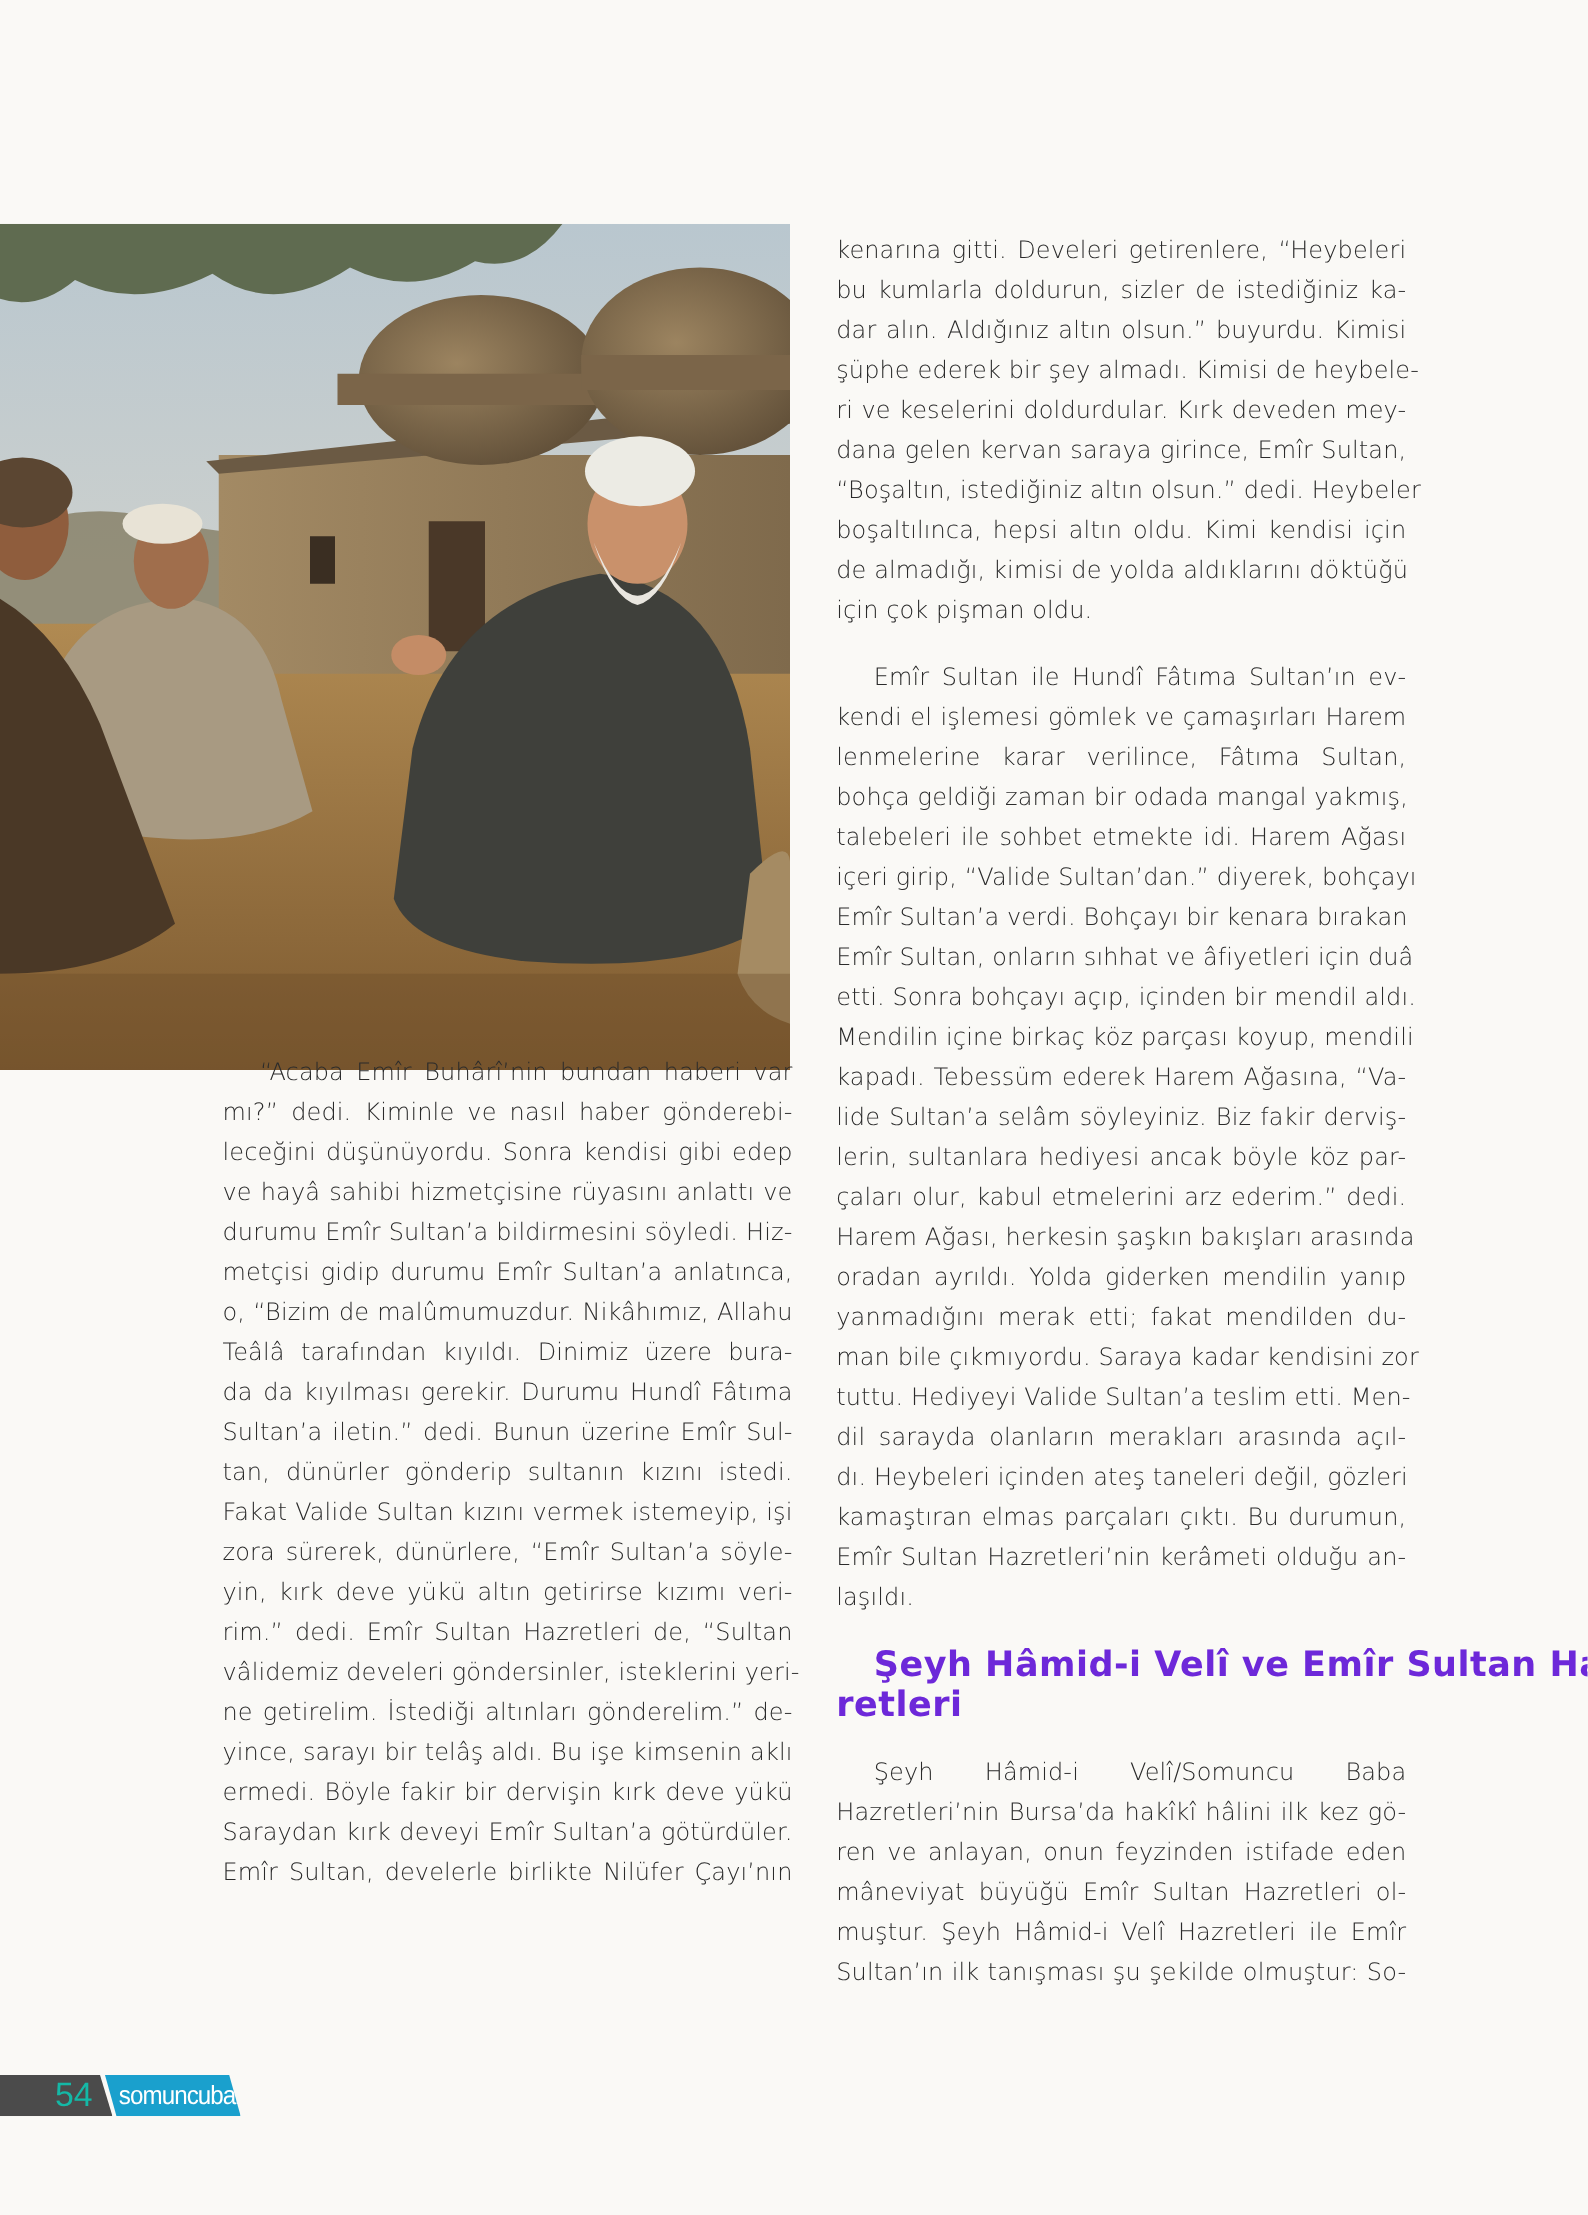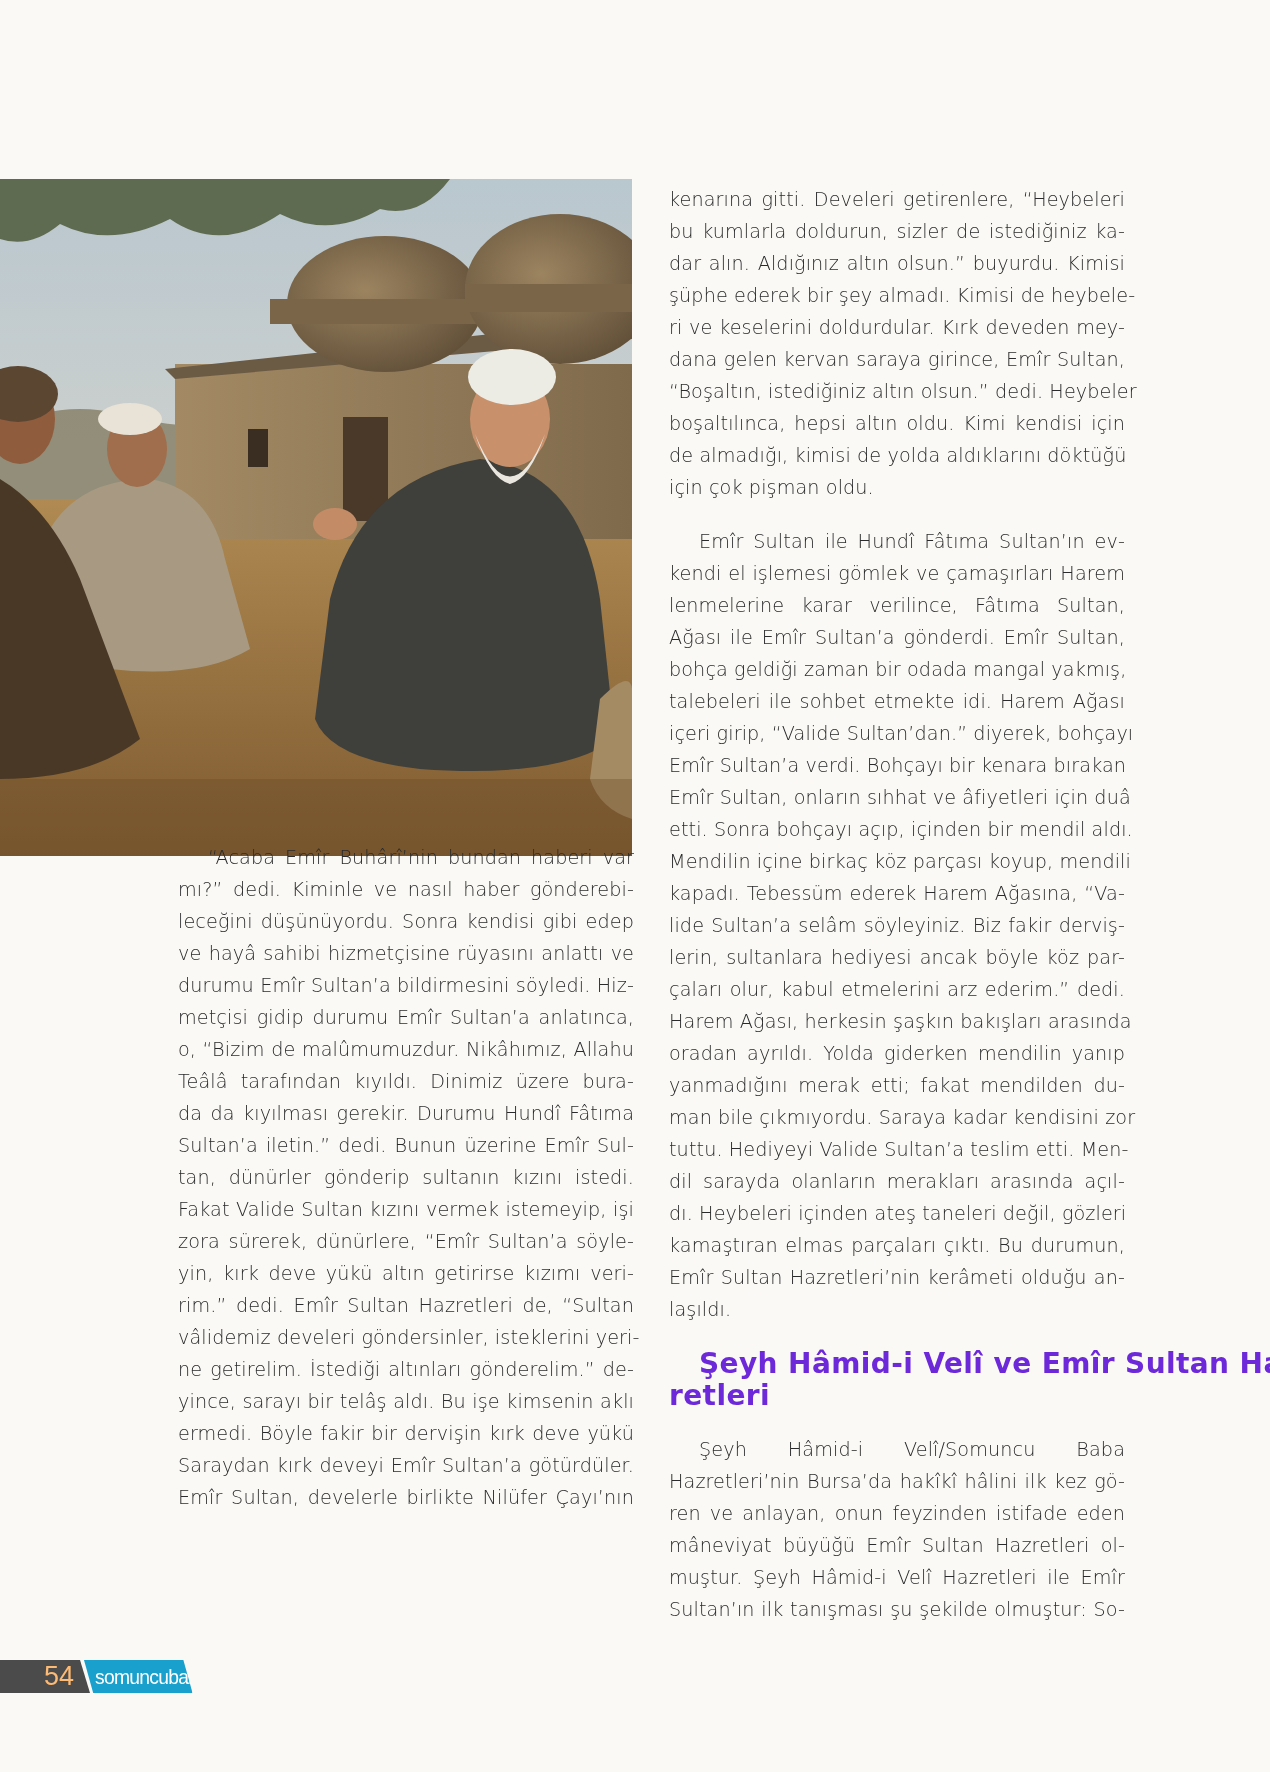--- a/index.html
+++ b/index.html
@@ -41,21 +41,21 @@
     font-size: 28px;
     letter-spacing: 0.4px;
   }
   .footer {
     position: absolute; left: 0; top: 1660px; height: 33px; width: 210px;
   }
   .footer .pg {
     position: absolute; left: 0; top: 0; height: 33px; width: 90px;
     background: #4b4b4b;
     clip-path: polygon(0 0, 80px 0, 90px 33px, 0 33px);
-    color: #fdba74; font-family: "Liberation Sans", sans-serif;
+    color: #14b8a6; font-family: "Liberation Sans", sans-serif;
     font-size: 27px; line-height: 33px; text-align: right;
     box-sizing: border-box; padding-right: 16px;
   }
   .footer .brand {
     position: absolute; left: 84px; top: 0; height: 33px; width: 118px;
     background: #1aa0cd;
     clip-path: polygon(0 0, 108px 0, 118px 33px, 10px 33px);
     color: #ffffff; font-family: "Liberation Sans", sans-serif;
     font-size: 21px; line-height: 33px; letter-spacing: -0.8px;
     box-sizing: border-box; padding-left: 12px;
@@ -156,21 +156,20 @@
     <span class="line">“Boşaltın, istediğiniz altın olsun.” dedi. Heybeler</span>
     <span class="line">boşaltılınca, hepsi altın oldu. Kimi kendisi için</span>
     <span class="line">de almadığı, kimisi de yolda aldıklarını döktüğü</span>
     <span class="line last">için çok pişman oldu.</span>
   </div>
   <div class="para-gap"></div>
   <div>
     <span class="line indent">Emîr Sultan ile Hundî Fâtıma Sultan’ın ev-</span>
     <span class="line">kendi el işlemesi gömlek ve çamaşırları Harem</span>
     <span class="line">lenmelerine karar verilince, Fâtıma Sultan,</span>
-    <span class="line">Ağası ile Emîr Sultan’a gönderdi. Emîr Sultan,</span>
     <span class="line">bohça geldiği zaman bir odada mangal yakmış,</span>
     <span class="line">talebeleri ile sohbet etmekte idi. Harem Ağası</span>
     <span class="line">içeri girip, “Valide Sultan’dan.” diyerek, bohçayı</span>
     <span class="line">Emîr Sultan’a verdi. Bohçayı bir kenara bırakan</span>
     <span class="line">Emîr Sultan, onların sıhhat ve âfiyetleri için duâ</span>
     <span class="line">etti. Sonra bohçayı açıp, içinden bir mendil aldı.</span>
     <span class="line">Mendilin içine birkaç köz parçası koyup, mendili</span>
     <span class="line">kapadı. Tebessüm ederek Harem Ağasına, “Va-</span>
     <span class="line">lide Sultan’a selâm söyleyiniz. Biz fakir derviş-</span>
     <span class="line">lerin, sultanlara hediyesi ancak böyle köz par-</span>

